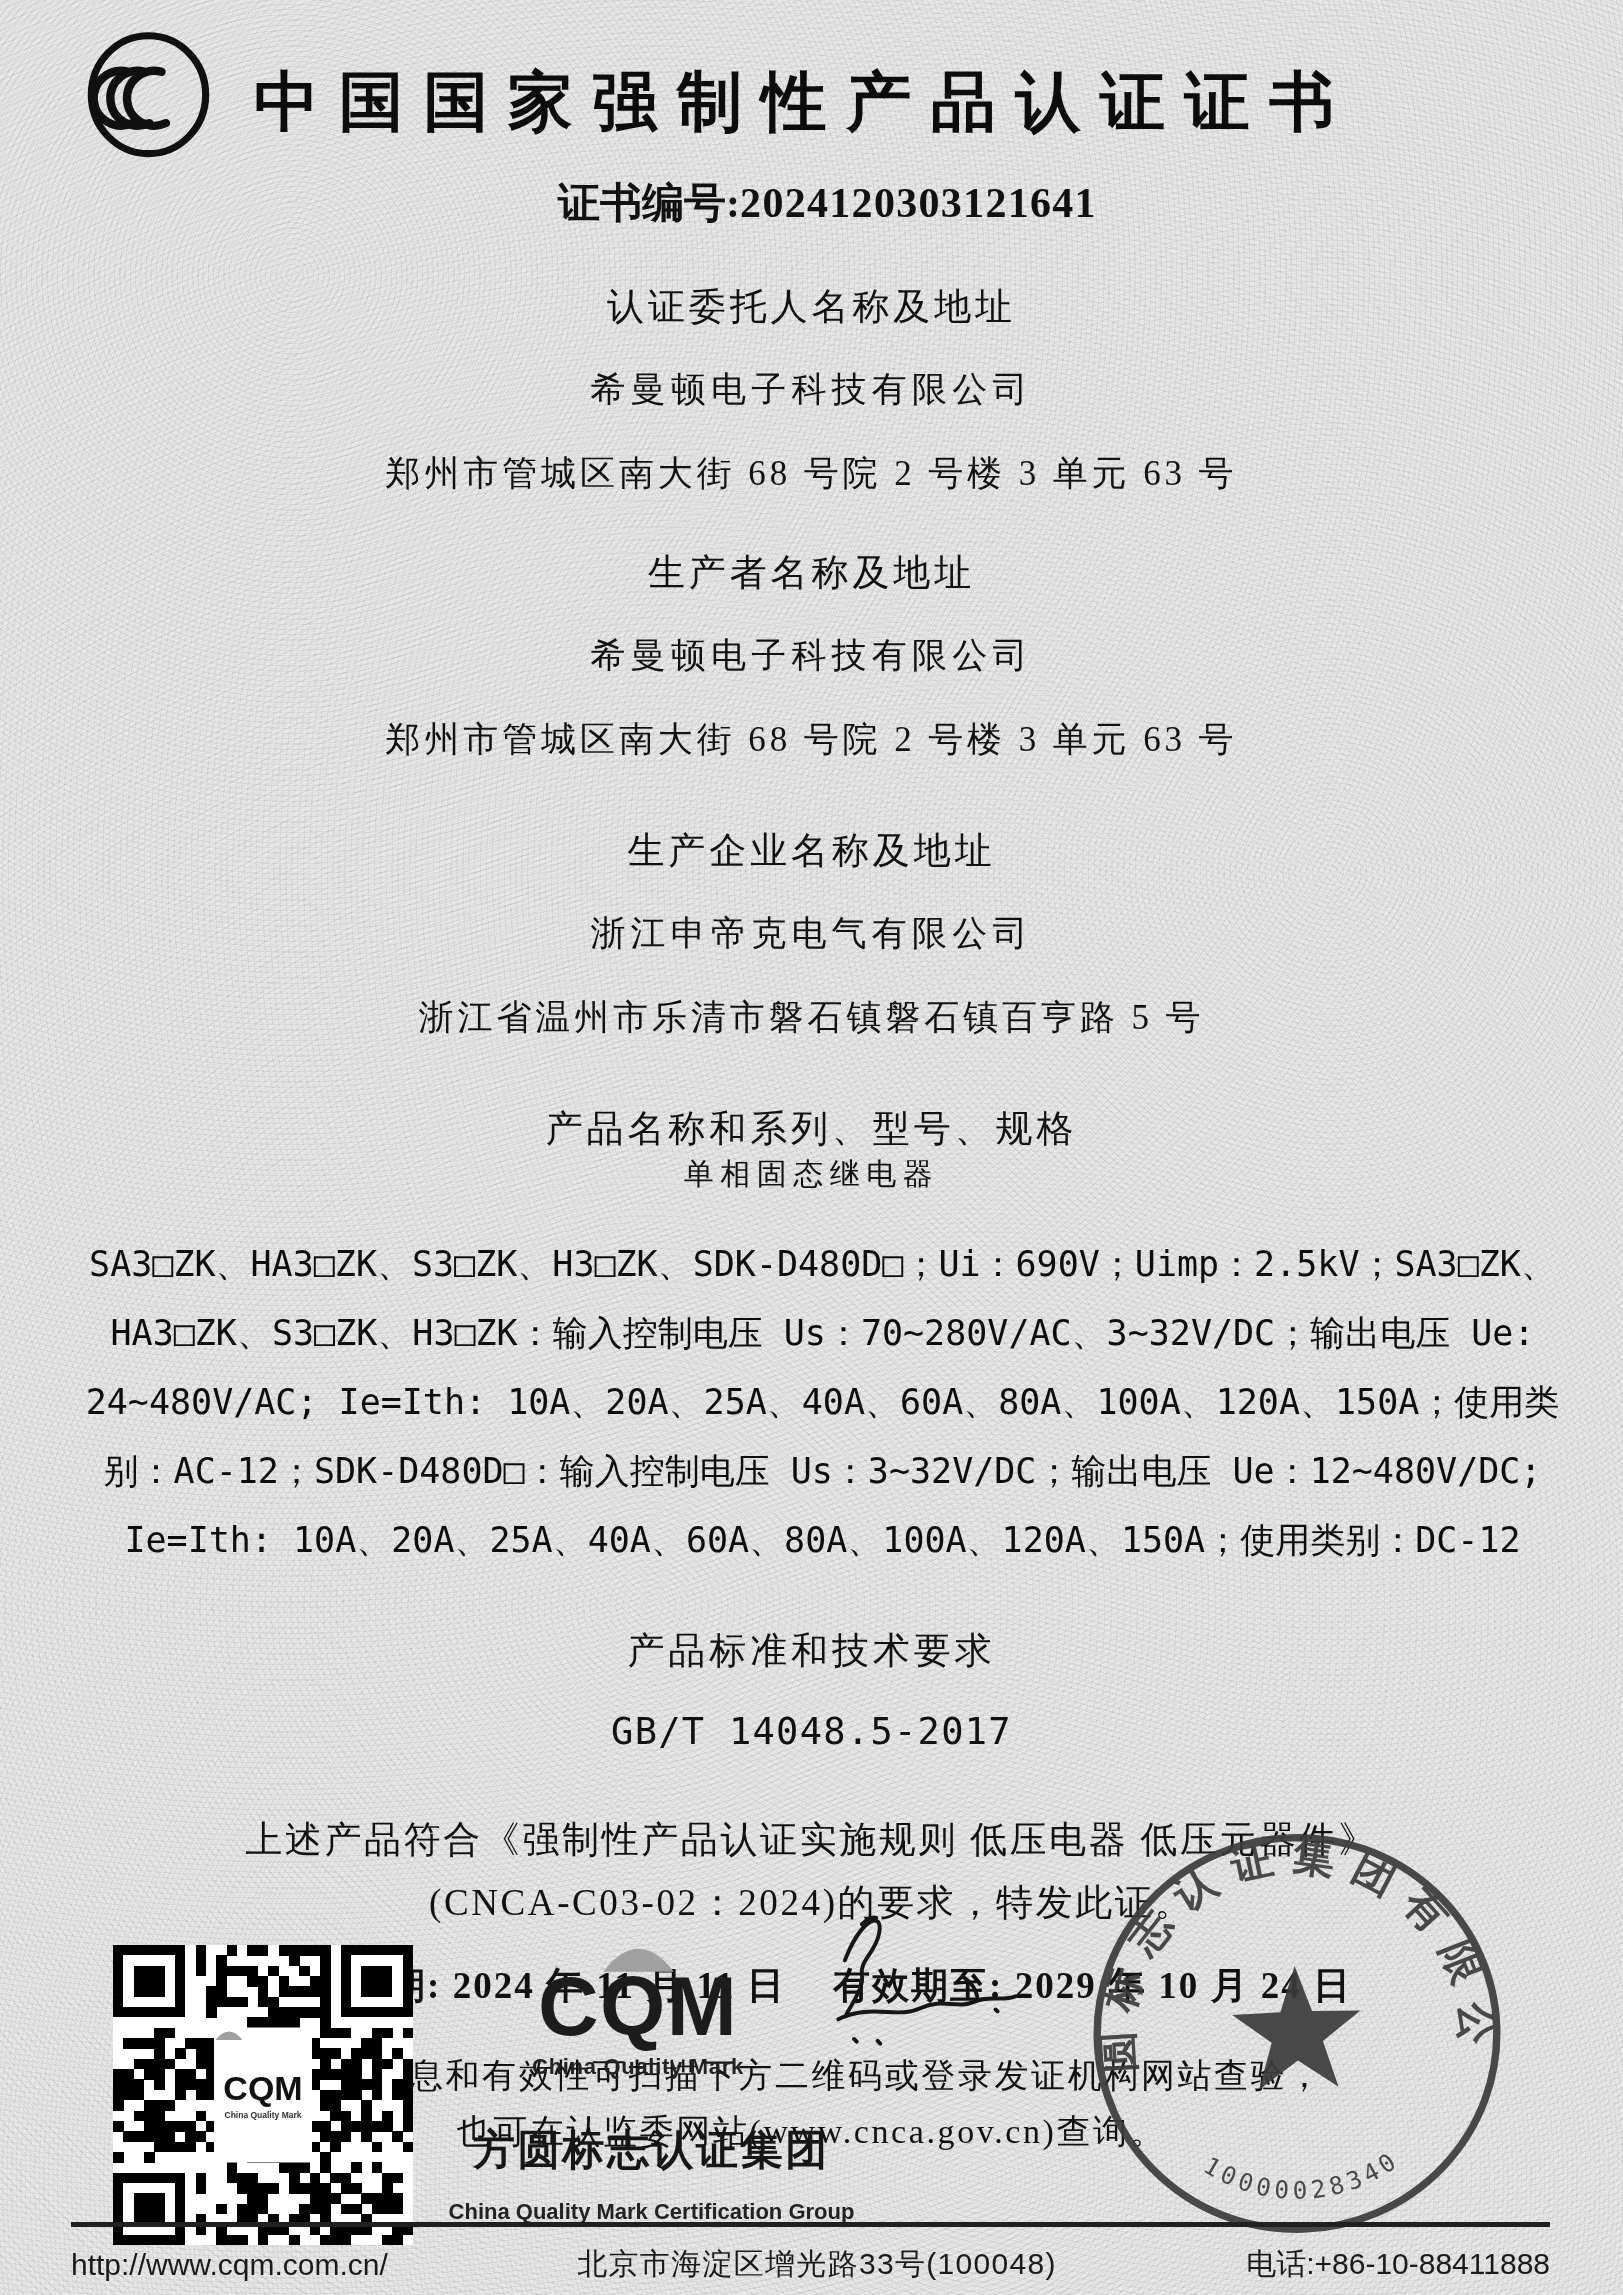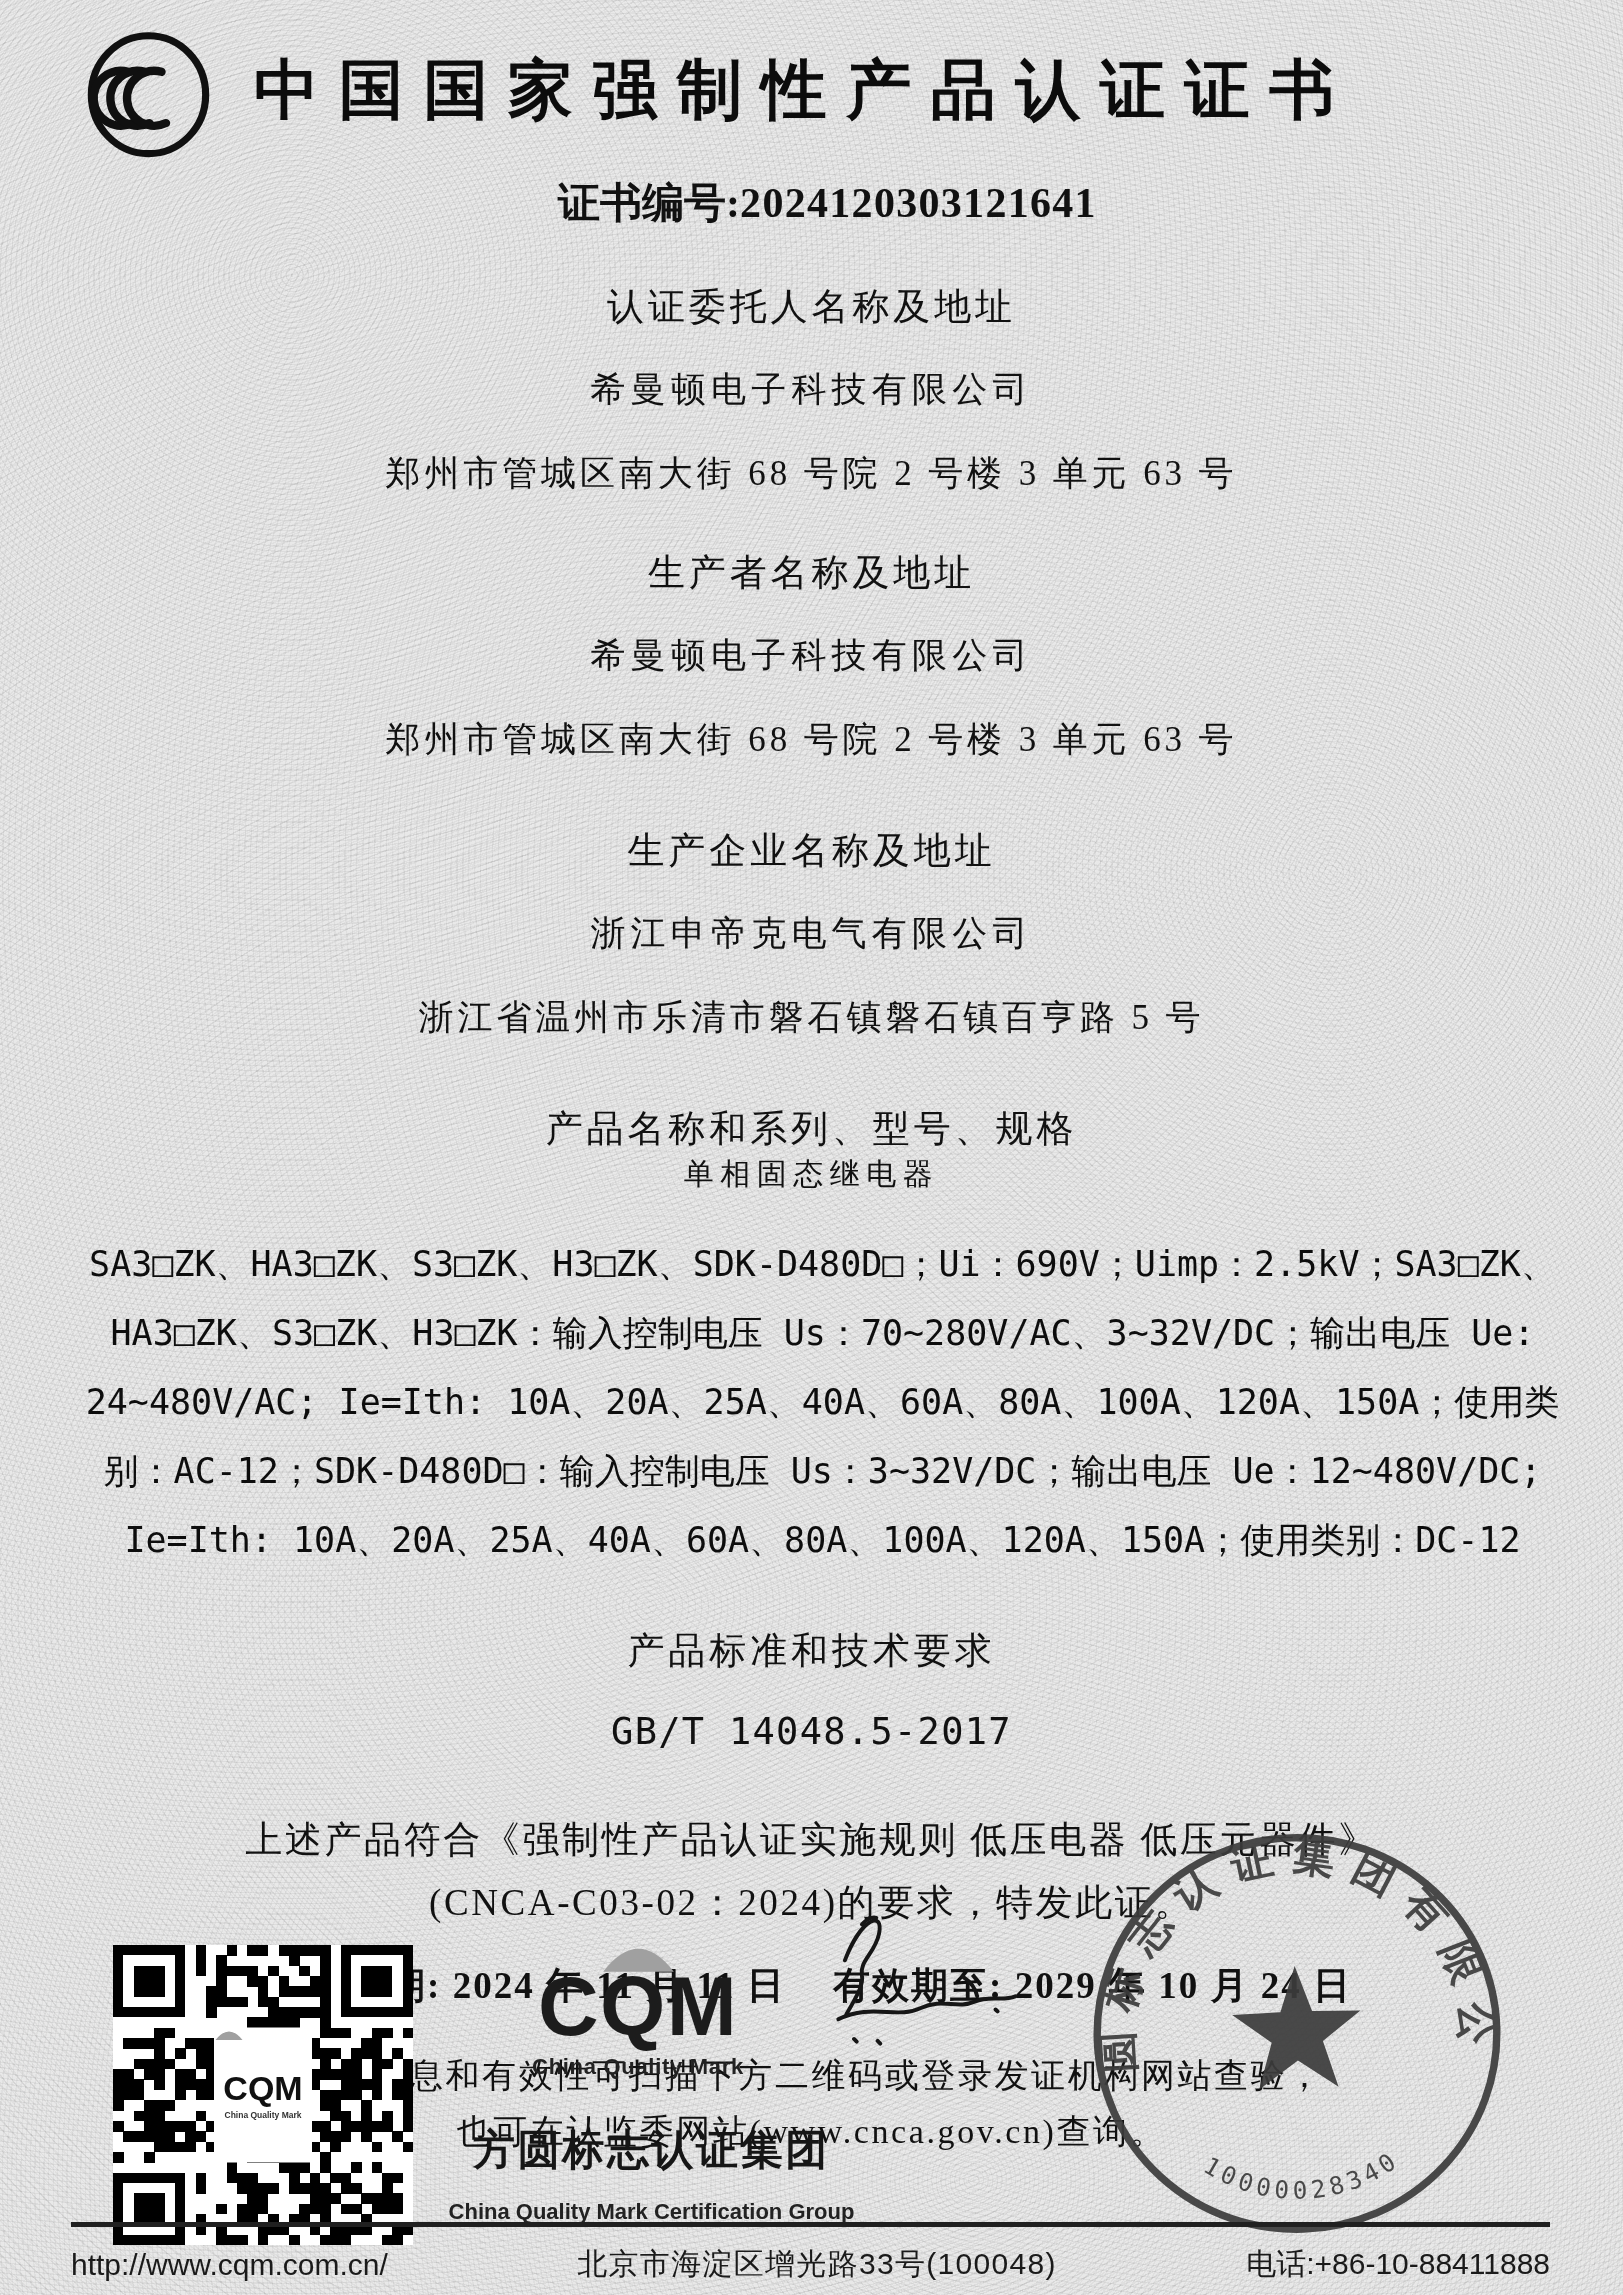--- a/index.html
+++ b/index.html
@@ -11,21 +11,21 @@
   }
   .page{
     position:relative;width:1623px;height:2295px;overflow:hidden;
     background-color:#e8e8e8;
     background-image:
       repeating-radial-gradient(circle at 18% 12%, rgba(0,0,0,0.05) 0 1.3px, rgba(255,255,255,0.04) 1.3px 2.6px, transparent 2.6px 5.2px),
       repeating-radial-gradient(circle at 82% 38%, rgba(0,0,0,0.045) 0 1.3px, transparent 1.3px 5.9px),
       repeating-radial-gradient(circle at 40% 70%, rgba(0,0,0,0.04) 0 1.3px, transparent 1.3px 6.5px),
       repeating-radial-gradient(circle at 60% 95%, rgba(0,0,0,0.04) 0 1.3px, transparent 1.3px 4.6px);
   }
-  .header{display:flex;align-items:flex-start;padding:27.5px 0 0 77px;}
+  .header{display:flex;align-items:center;padding:27.5px 0 0 77px;}
   .ccc-logo{width:143px;height:131px;flex:0 0 auto;}
   .title{
     font-family:"Liberation Sans", sans-serif;
     font-weight:bold;font-size:65px;letter-spacing:19.6px;
     margin:18.3px 0 0 34px;white-space:nowrap;color:#0c0c0c;
   }
   .centerline{text-align:center;white-space:nowrap;}
   .cert-number{margin-top:16px;font-size:42px;font-weight:bold;padding-left:32px;}
   .cert-number .num{font-family:"Liberation Serif", serif;font-weight:bold;letter-spacing:1.3px;}
   .sec-heading{font-size:37px;font-weight:normal;margin-top:51px;letter-spacing:3.9px;}

